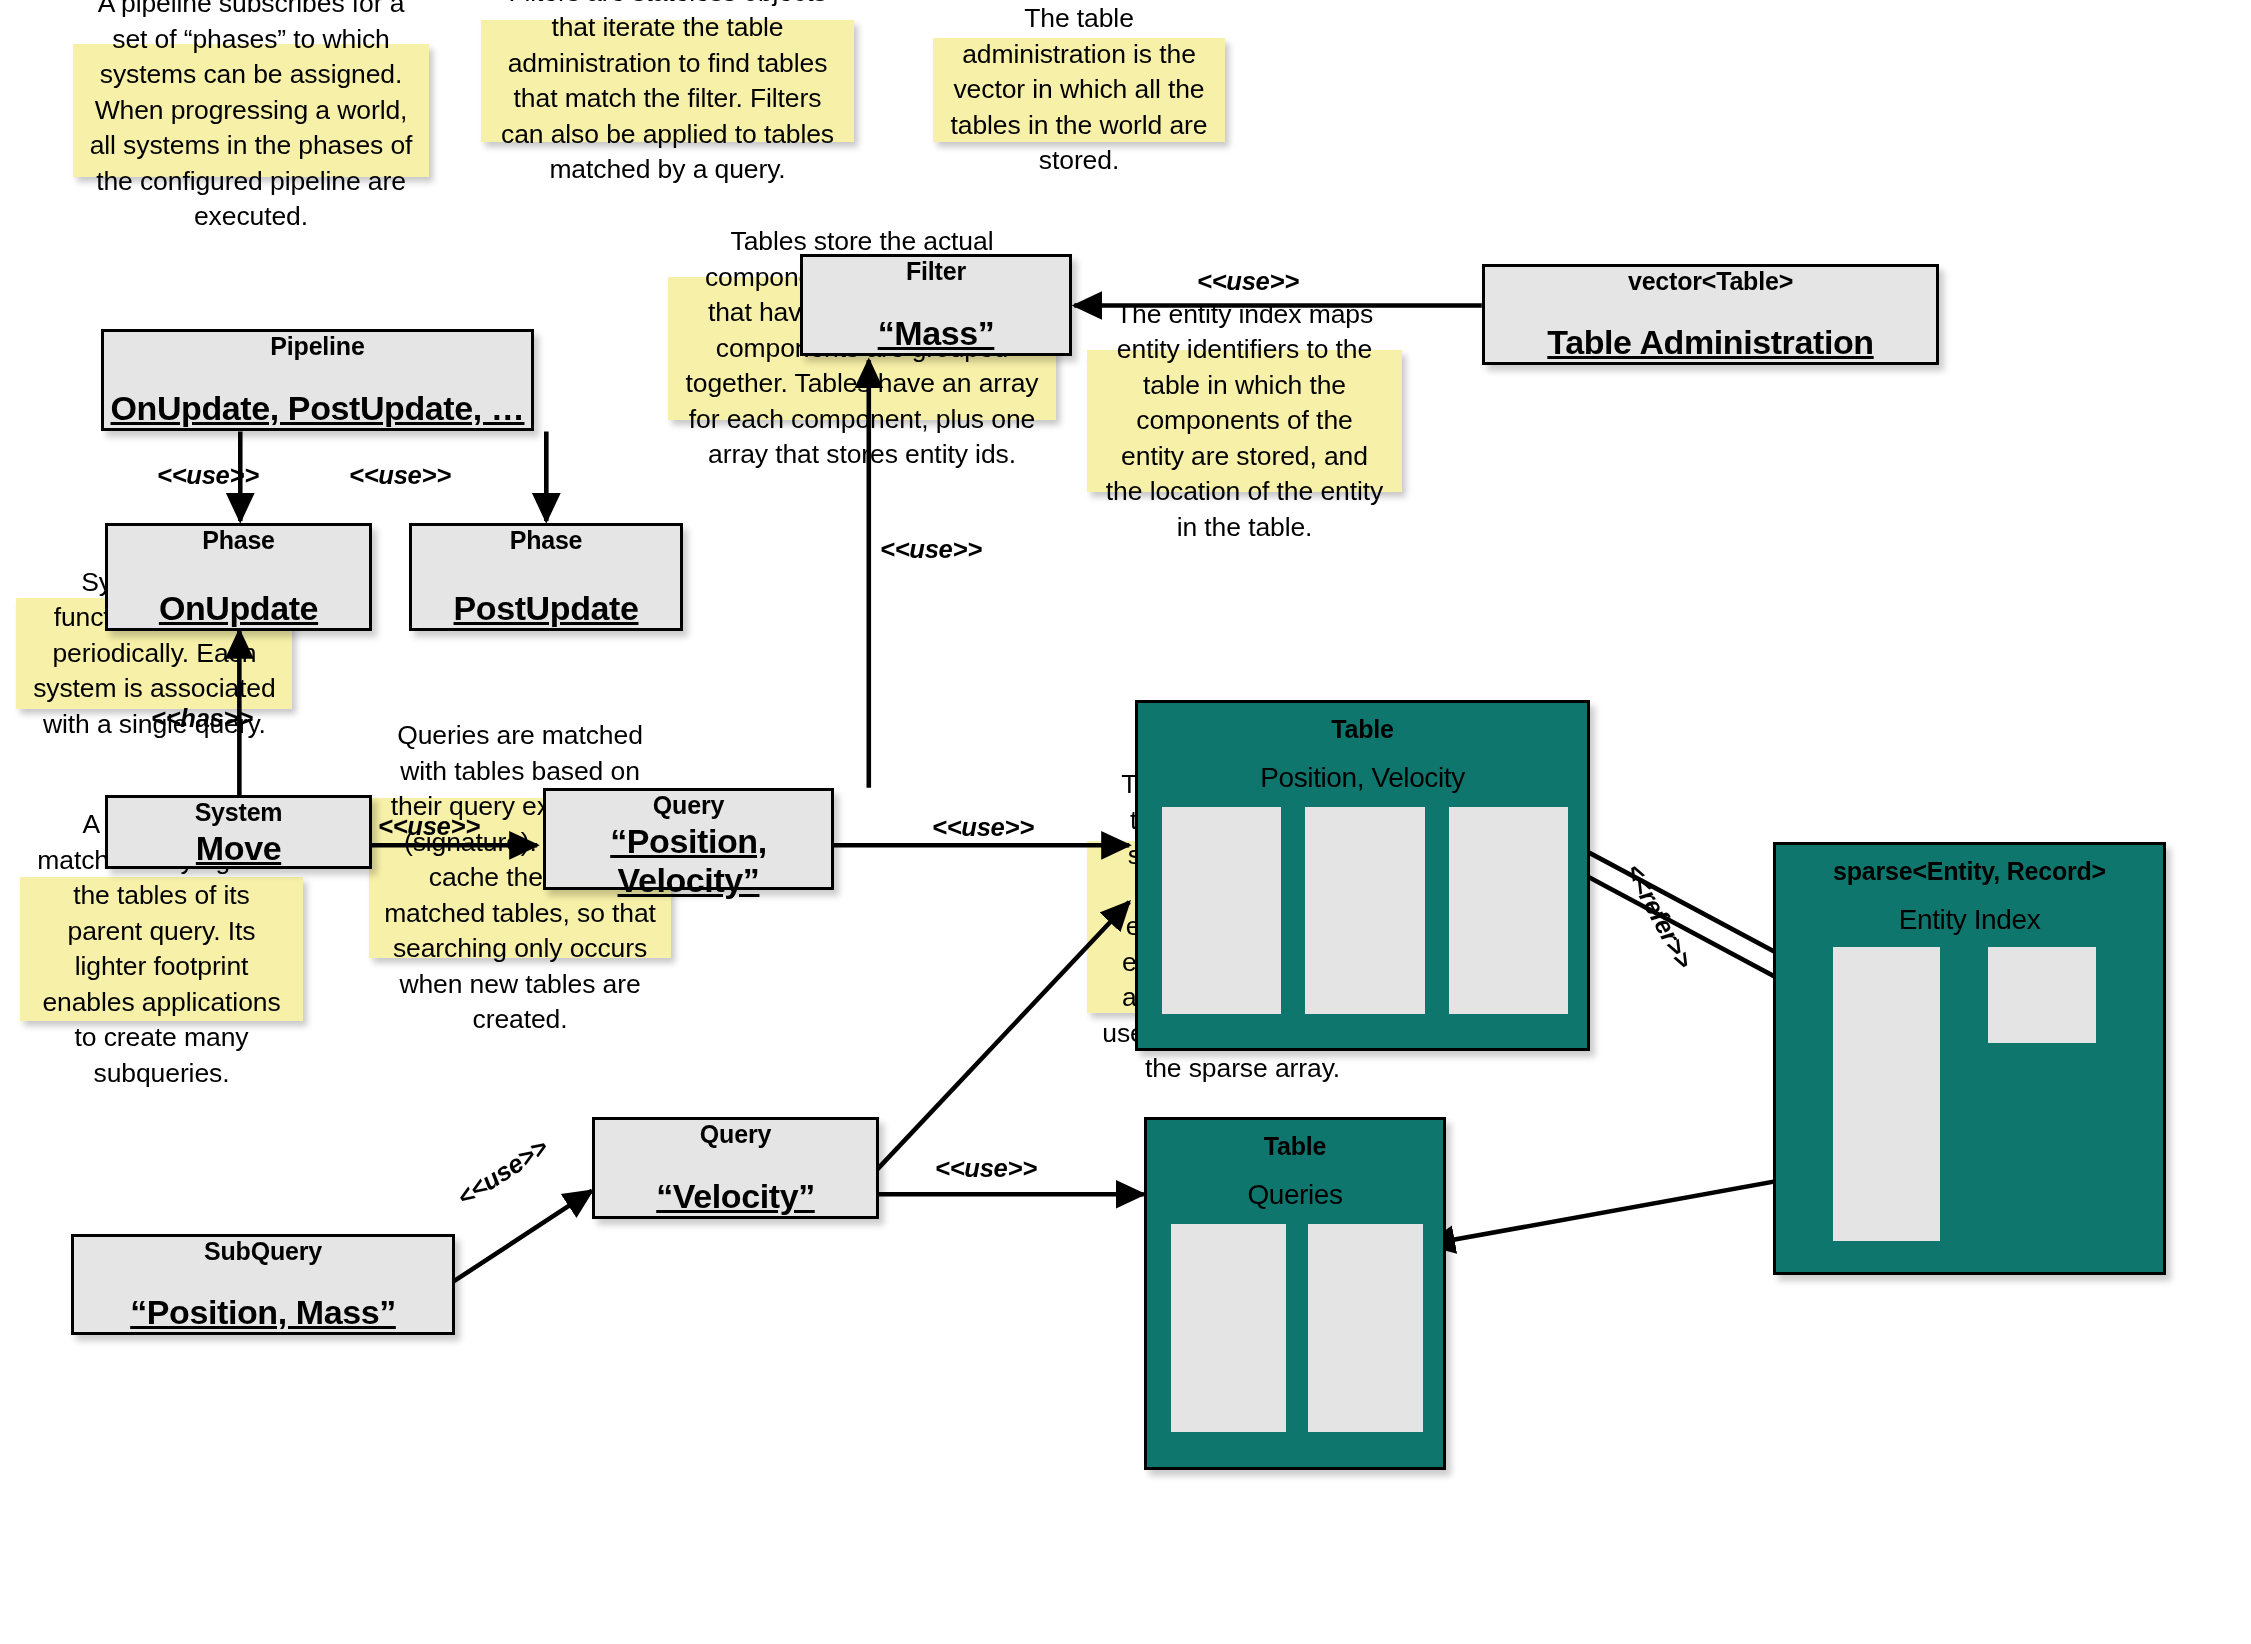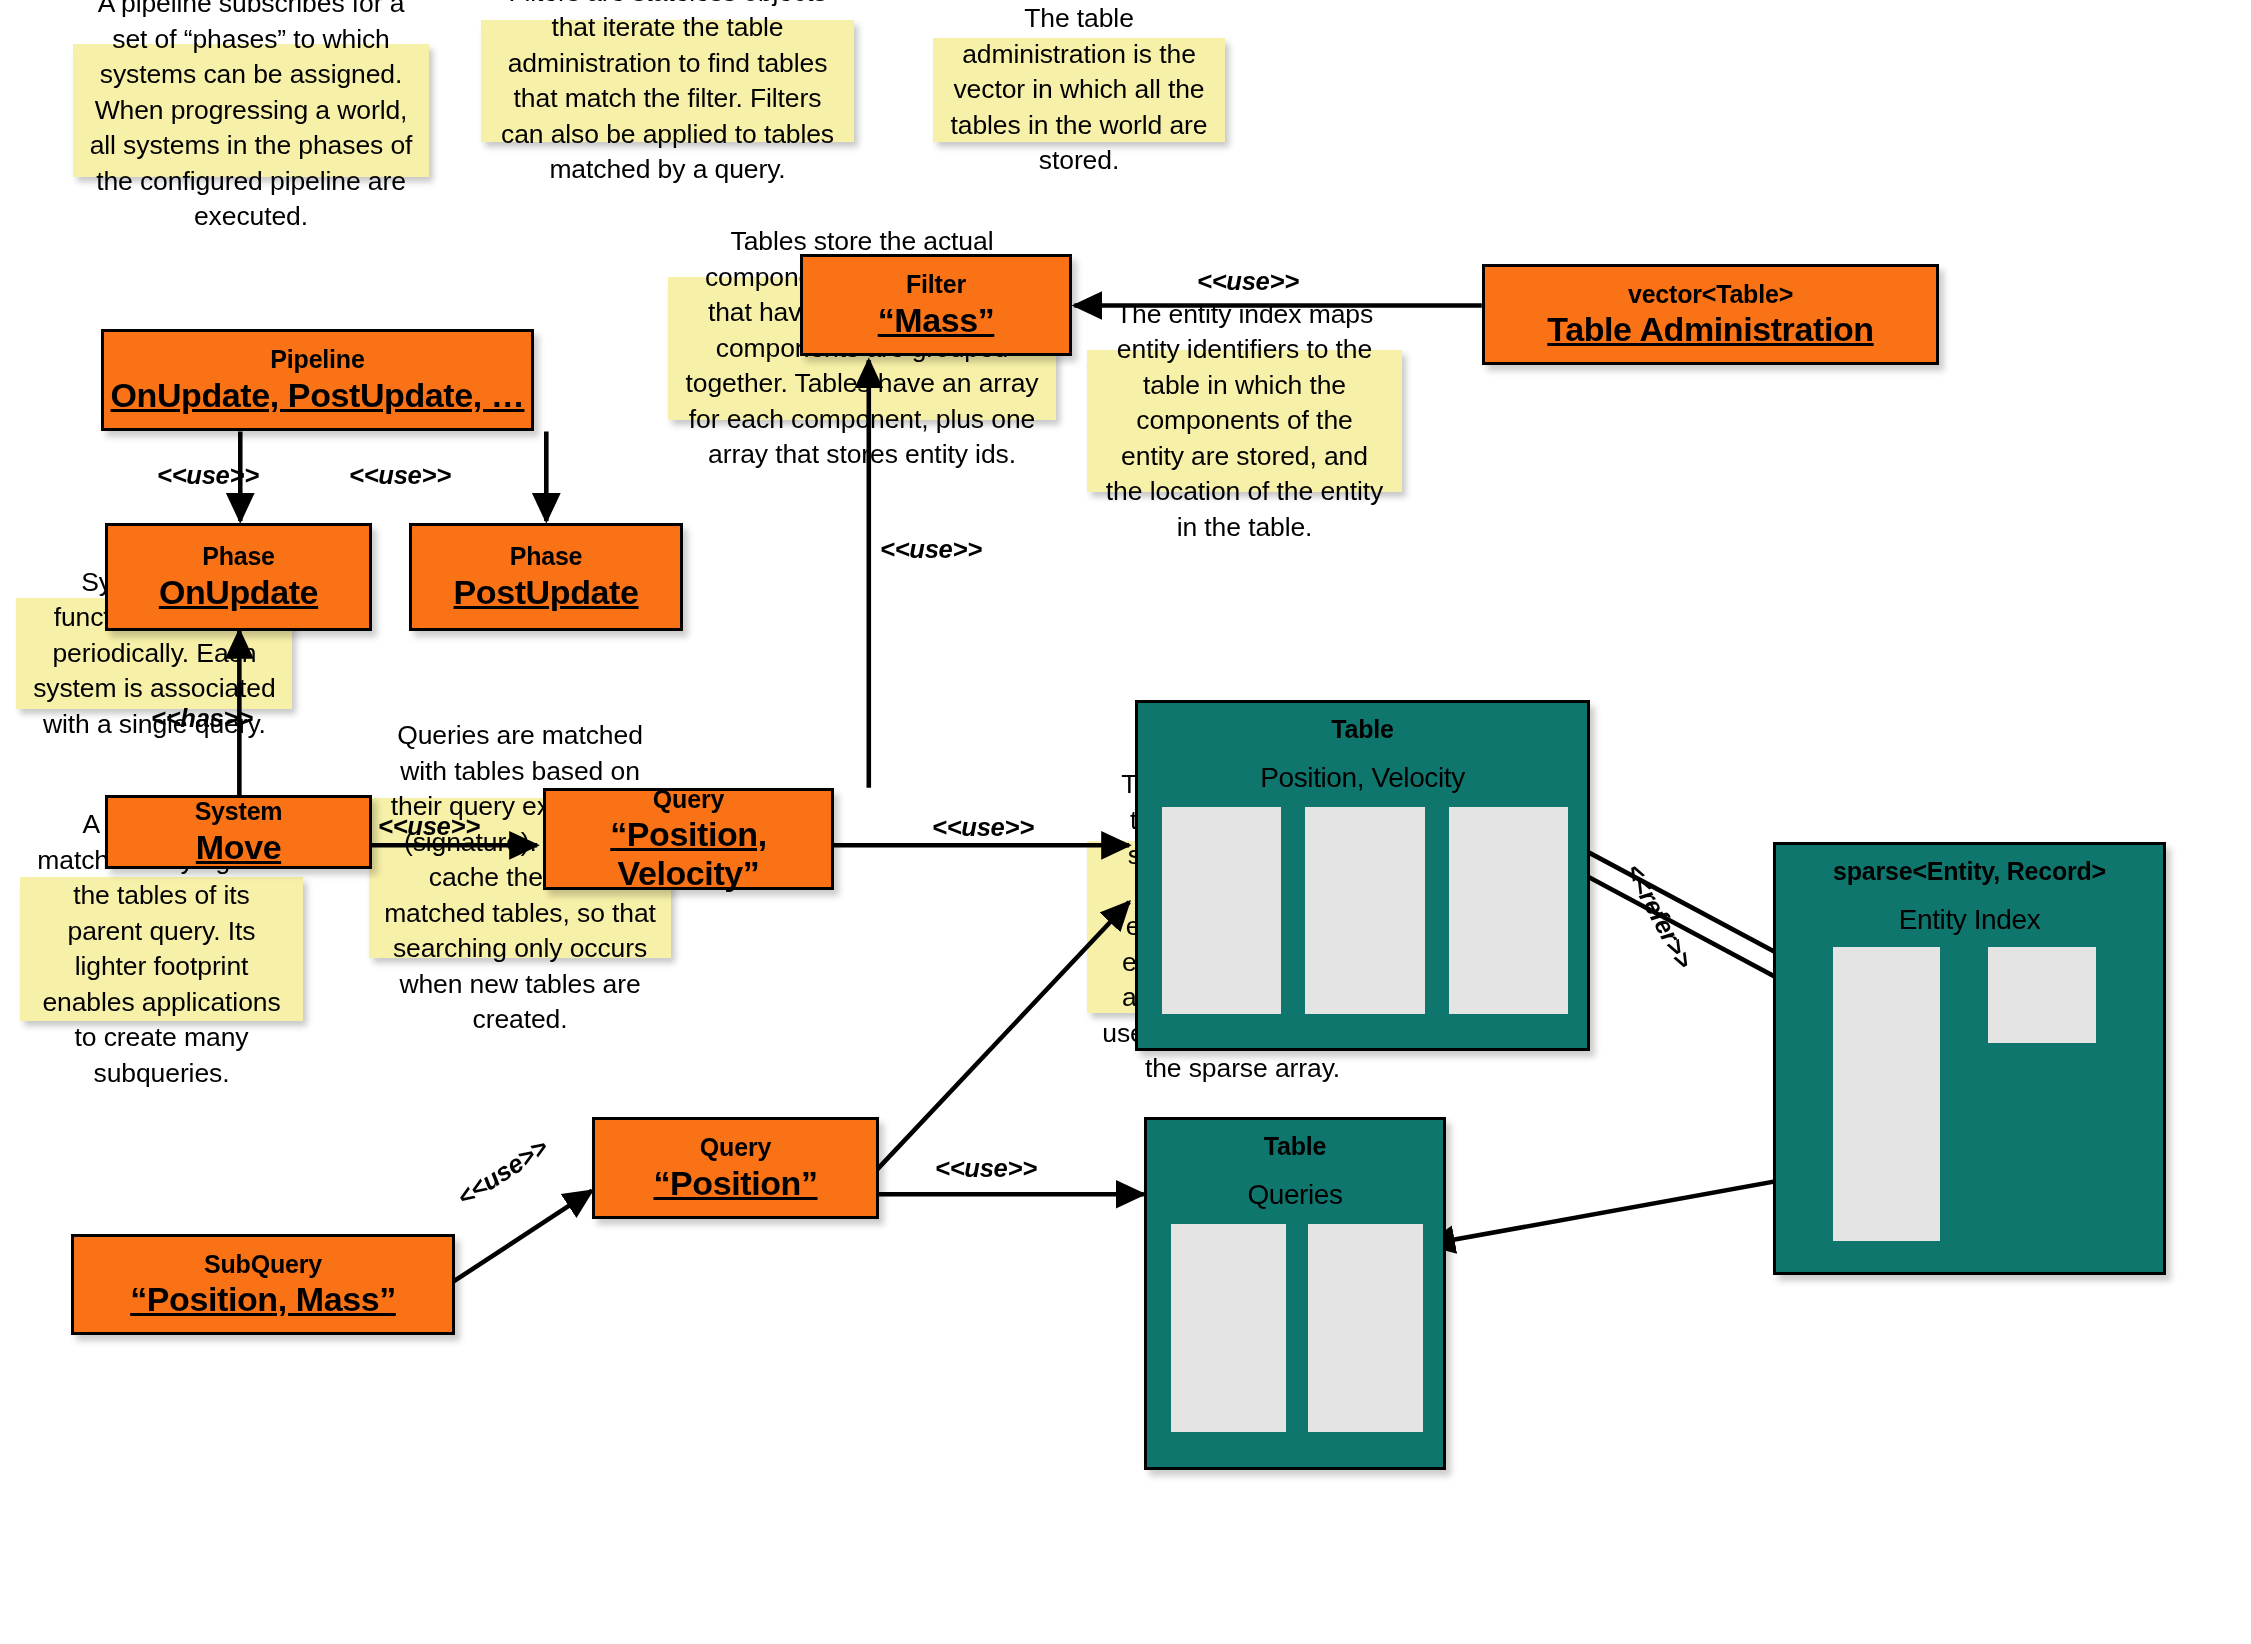--- a/index.html
+++ b/index.html
@@ -25,28 +25,28 @@
     justify-content: center;
     text-align: center;
     color: #000;
     font-size: 26.5px;
     line-height: 1.34;
     padding: 9.1px 14.6px;
     letter-spacing: -0.1px;
   }
   .node {
     position: absolute;
-    background: #f97316;
+    background: #e5e5e5;
     border: 3.7px solid #000000;
     box-sizing: border-box;
     box-shadow: 4.6px 5.5px 6.4px rgba(0,0,0,0.20);
     display: flex;
     flex-direction: column;
     align-items: center;
-    justify-content: center;
+    justify-content: space-between;
     text-align: center;
     color: #000;
   }
   .node .stereo {
     font-size: 25px;
     font-weight: 700;
     line-height: 1.15;
     letter-spacing: -0.2px;
   }
   .node .title {
@@ -190,21 +190,21 @@
     <div class="title">Move</div>
   </div>
 
   <div class="node" style="left:543px; top:788px; width:291px; height:102px;">
     <div class="stereo">Query</div>
     <div class="title">“Position, Velocity”</div>
   </div>
 
   <div class="node" style="left:592px; top:1117px; width:287px; height:102px;">
     <div class="stereo">Query</div>
-    <div class="title">“Position”</div>
+    <div class="title">“Velocity”</div>
   </div>
 
   <div class="node" style="left:71px; top:1234px; width:384px; height:101px;">
     <div class="stereo">SubQuery</div>
     <div class="title">“Position, Mass”</div>
   </div>
 
   <div class="node" style="left:800px; top:254px; width:272px; height:102px;">
     <div class="stereo">Filter</div>
     <div class="title">“Mass”</div>

